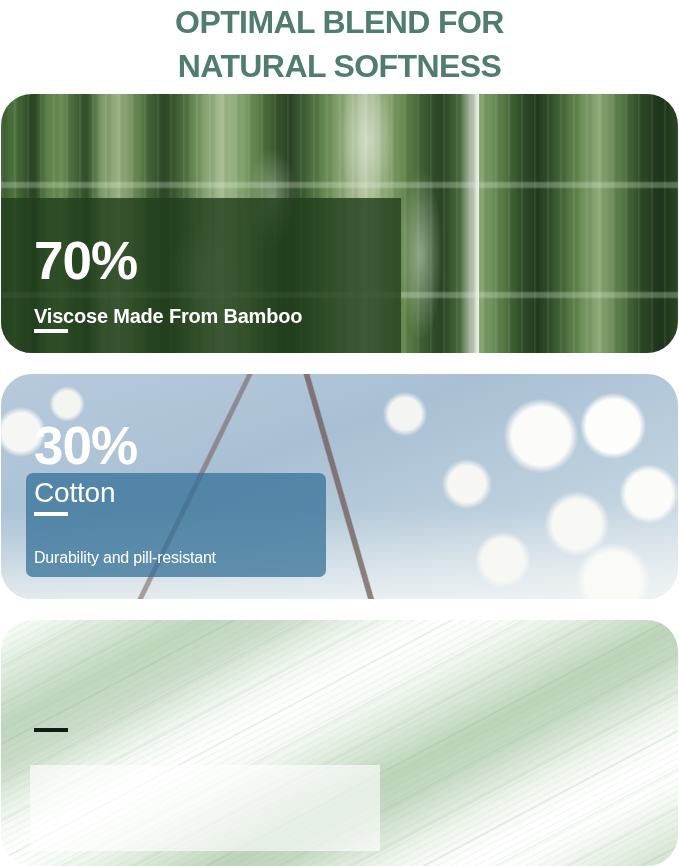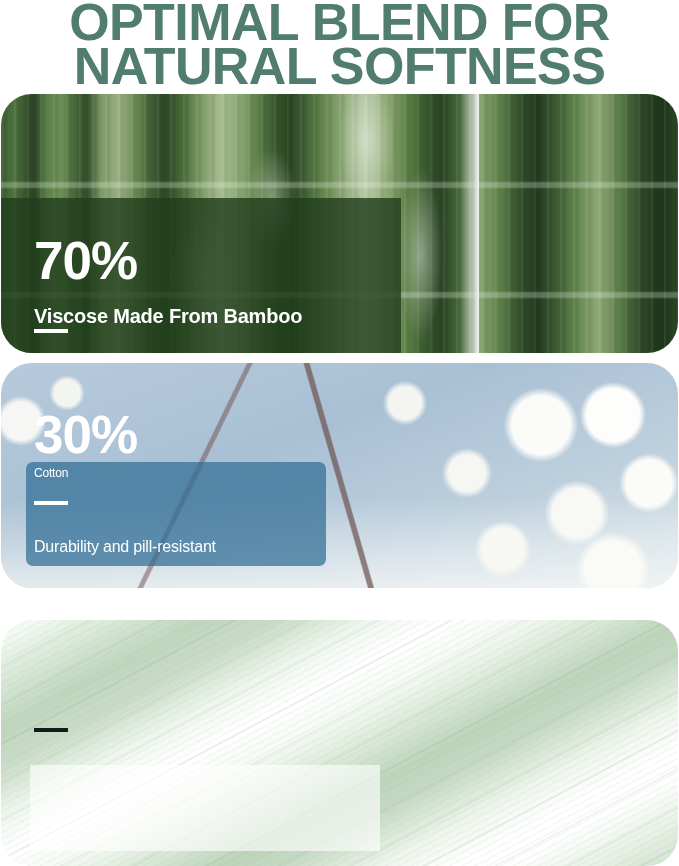--- a/index.html
+++ b/index.html
@@ -21,21 +21,21 @@
   }
 
   
   .headline {
     position: absolute;
     top: 0px;
     left: 0;
     width: 679px;
     text-align: center;
     font-weight: 700;
-    font-size: 52px;
+    font-size: 32px;
     line-height: 44px;
     letter-spacing: -0.6px;
     color: #517c70;
     font-family: "Liberation Sans", sans-serif;
   }
   .headline .l1 { display: block; }
   .headline .l2 { display: block; }
 
   
   .panel {
@@ -127,21 +127,21 @@
     left: 33px;
     top: 235px;
     width: 34px;
     height: 4px;
     background: #ffffff;
     z-index: 4;
   }
 
   
   .panel-cotton {
-    top: 363px;
+    top: 374px;
     height: 225px;
   }
   .cotton-bg {
     position: absolute;
     inset: 0;
     background:
       
       radial-gradient(circle 46px at 612px 52px,  #fdfdfb 58%, rgba(253,253,251,0) 72%),
       radial-gradient(circle 52px at 540px 62px,  #fbfbf9 56%, rgba(251,251,249,0) 72%),
       radial-gradient(circle 40px at 648px 120px, #fbfbf8 58%, rgba(251,251,248,0) 74%),
@@ -184,21 +184,21 @@
     font-weight: 700;
     letter-spacing: -1px;
     color: #ffffff;
     line-height: 1;
     z-index: 4;
   }
   .p2-sub {
     position: absolute;
     left: 33px;
     top: 103px;
-    font-size: 12px;
+    font-size: 28px;
     font-weight: 500;
     color: #ffffff;
     letter-spacing: -0.2px;
     z-index: 4;
   }
   .p2-rule {
     position: absolute;
     left: 33px;
     top: 138px;
     width: 34px;

